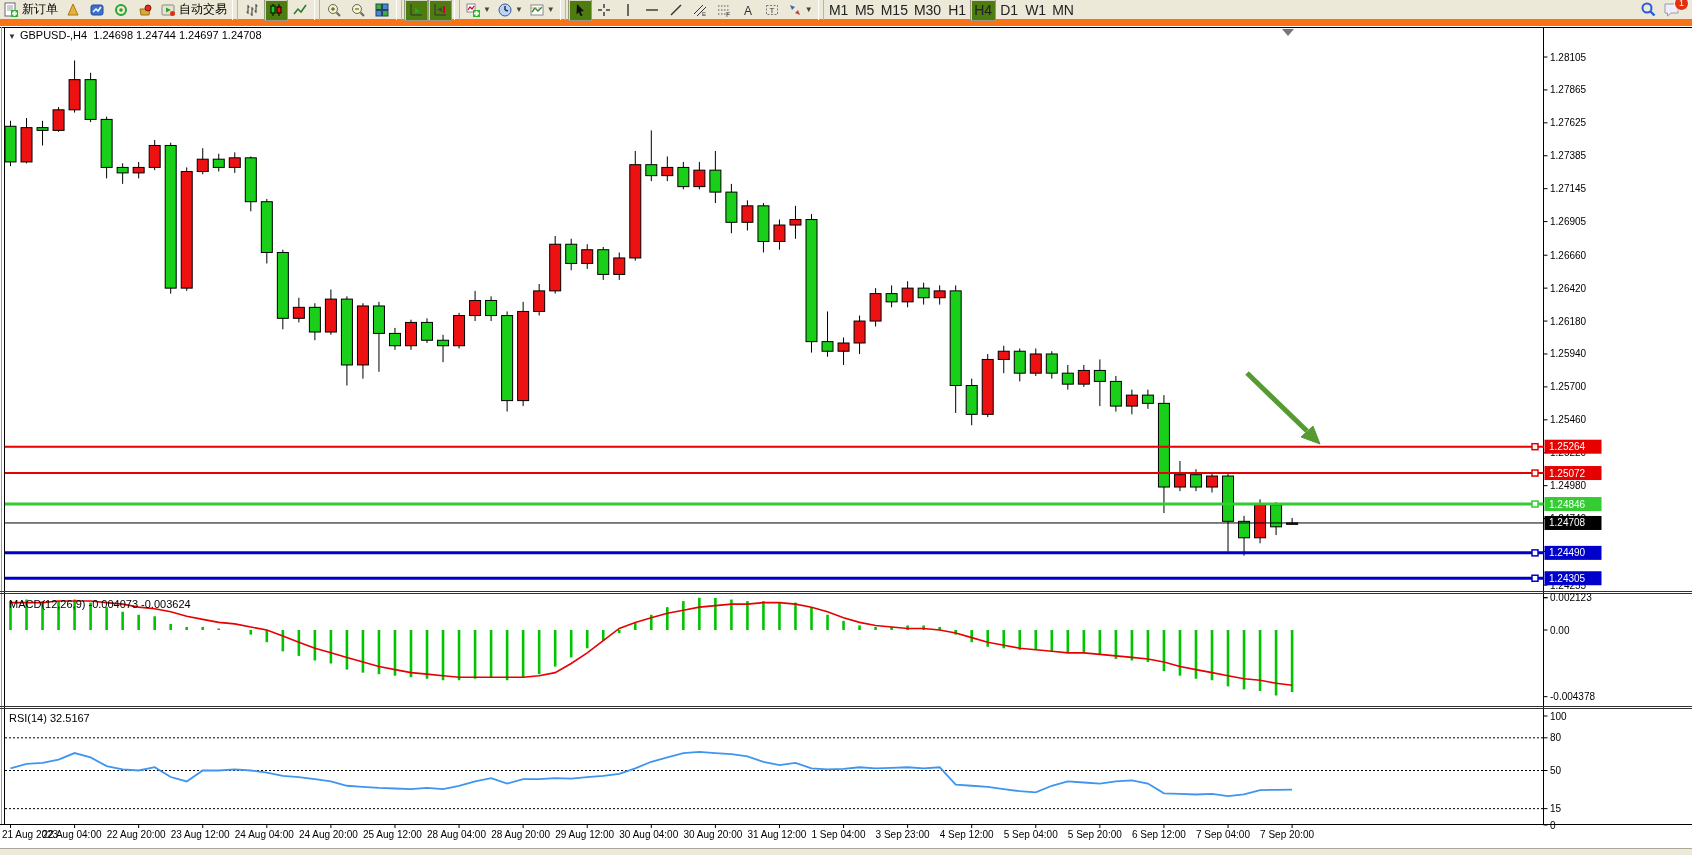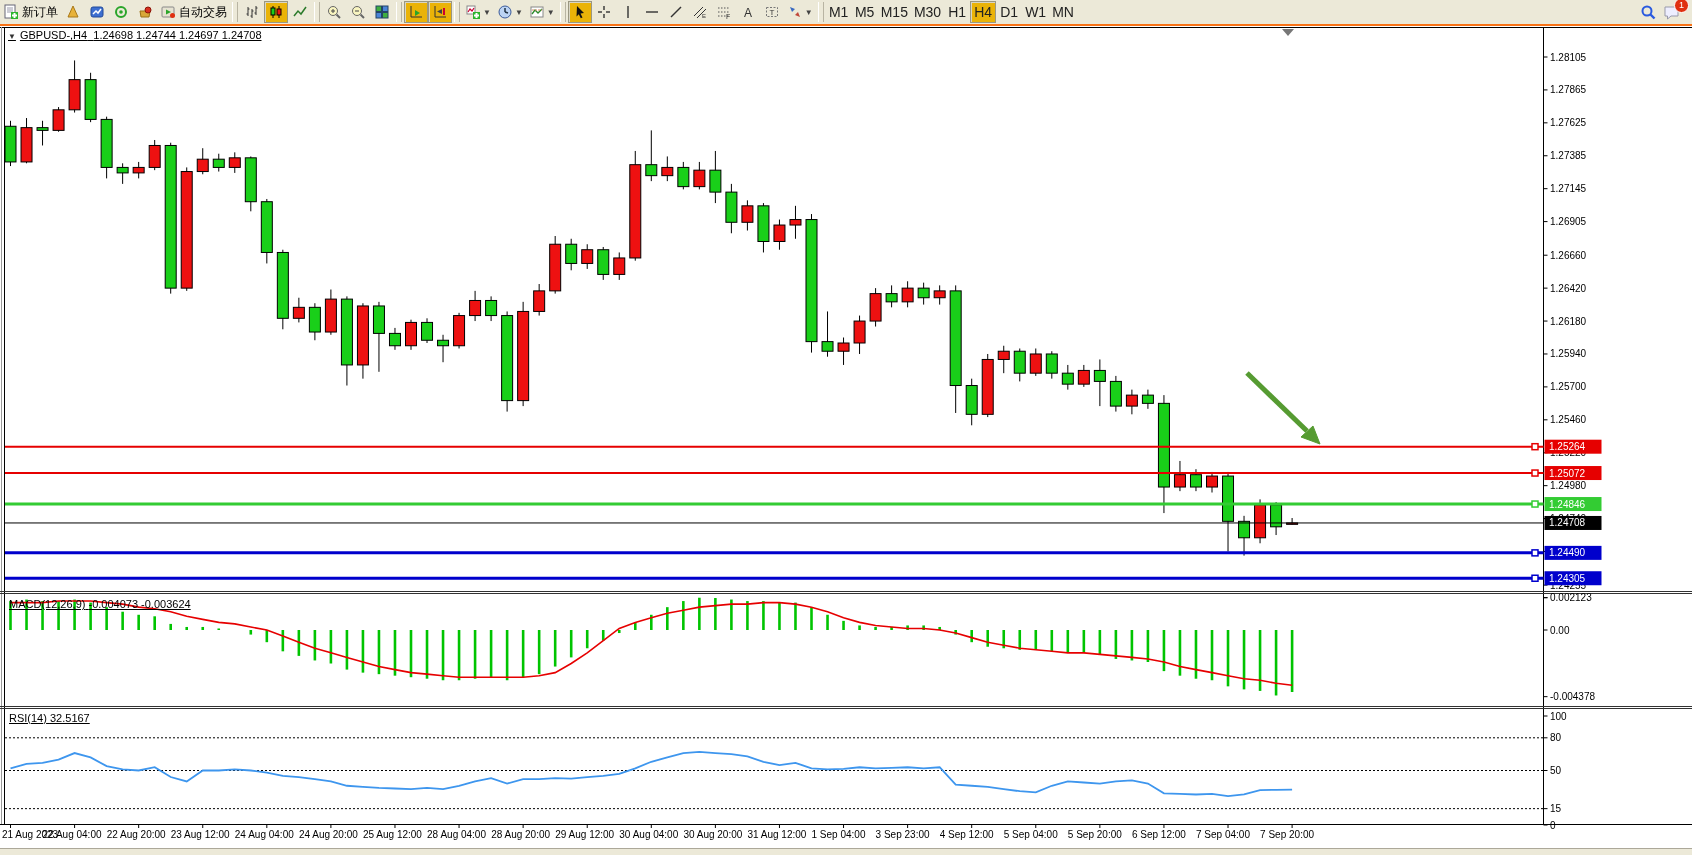--- a/index.html
+++ b/index.html
@@ -1,35 +1,35 @@
 <!DOCTYPE html>
 <html><head>
 <meta charset="utf-8">
 <style>
   html,body{margin:0;padding:0;background:#fff;width:1692px;height:855px;overflow:hidden;
     font-family:"Liberation Sans", sans-serif;-webkit-font-smoothing:none;}
   
   #toolbar{position:absolute;left:0;top:0;width:1692px;height:26px;background:#ece9d8;
-    border-bottom:2px solid #f97316;display:flex;align-items:center;box-sizing:border-box;}
+    border-bottom:7px solid #f97316;display:flex;align-items:center;box-sizing:border-box;}
   .tb-group{display:flex;align-items:center;height:24px;}
   .tb-sep{width:6px;height:20px;margin:0 2px;border-left:1px solid #fff;border-right:1px solid #b8b4a2;box-sizing:border-box;}
   .tb-btn{height:22px;min-width:24px;display:flex;align-items:center;justify-content:center;
     padding:0 2px;border:1px solid transparent;background:transparent;box-sizing:border-box;cursor:default;}
-  .tb-btn.active{background:#eab308;border:1px solid #9a9782;box-shadow:inset 1px 1px 0 #d8d5c4;text-align:right;}
+  .tb-btn.active{background:#4d7c0f;border:1px solid #9a9782;box-shadow:inset 1px 1px 0 #d8d5c4;text-align:right;}
   .tb-btn .lbl{font-size:12px;color:#000;margin-left:3px;white-space:nowrap;}
   .tb-btn .dd{font-size:8px;color:#444;margin-left:2px;}
   .tb-btn svg{display:block;}
   .tf-btn{font-size:14px;color:#222;min-width:26px;}
   #tb-right{margin-left:auto;display:flex;align-items:center;margin-right:8px;}
   .badge{position:absolute;top:-4px;right:-6px;background:#e03010;color:#fff;border-radius:50%;
     width:13px;height:13px;font-size:9px;line-height:13px;text-align:center;border:1px solid #fff;}
   
   #chart-wrap{position:absolute;left:0;top:26px;width:1692px;height:829px;background:#fff;}
   #chart-svg{position:absolute;left:0;top:0;}
-  .overlay-label{position:absolute;font-size:11px;color:#000;white-space:pre;z-index:5;text-decoration:underline;}
+  .overlay-label{position:absolute;font-size:11px;color:#000;white-space:pre;z-index:5;}
   #title-line{left:8px;top:3px;}
   #macd-label{left:9px;top:572px;font-size:11px;text-align:right;}
   #rsi-label{left:9px;top:686px;font-size:11px;text-align:right;}
   .tri{font-size:8px;color:#333;margin-right:4px;}
   #bottom-strip{position:absolute;left:0;top:822px;width:1692px;height:7px;background:#ece9d8;border-top:1px solid #aca899;}
 </style>
 </head>
 <body>
 
 <div id="toolbar">

